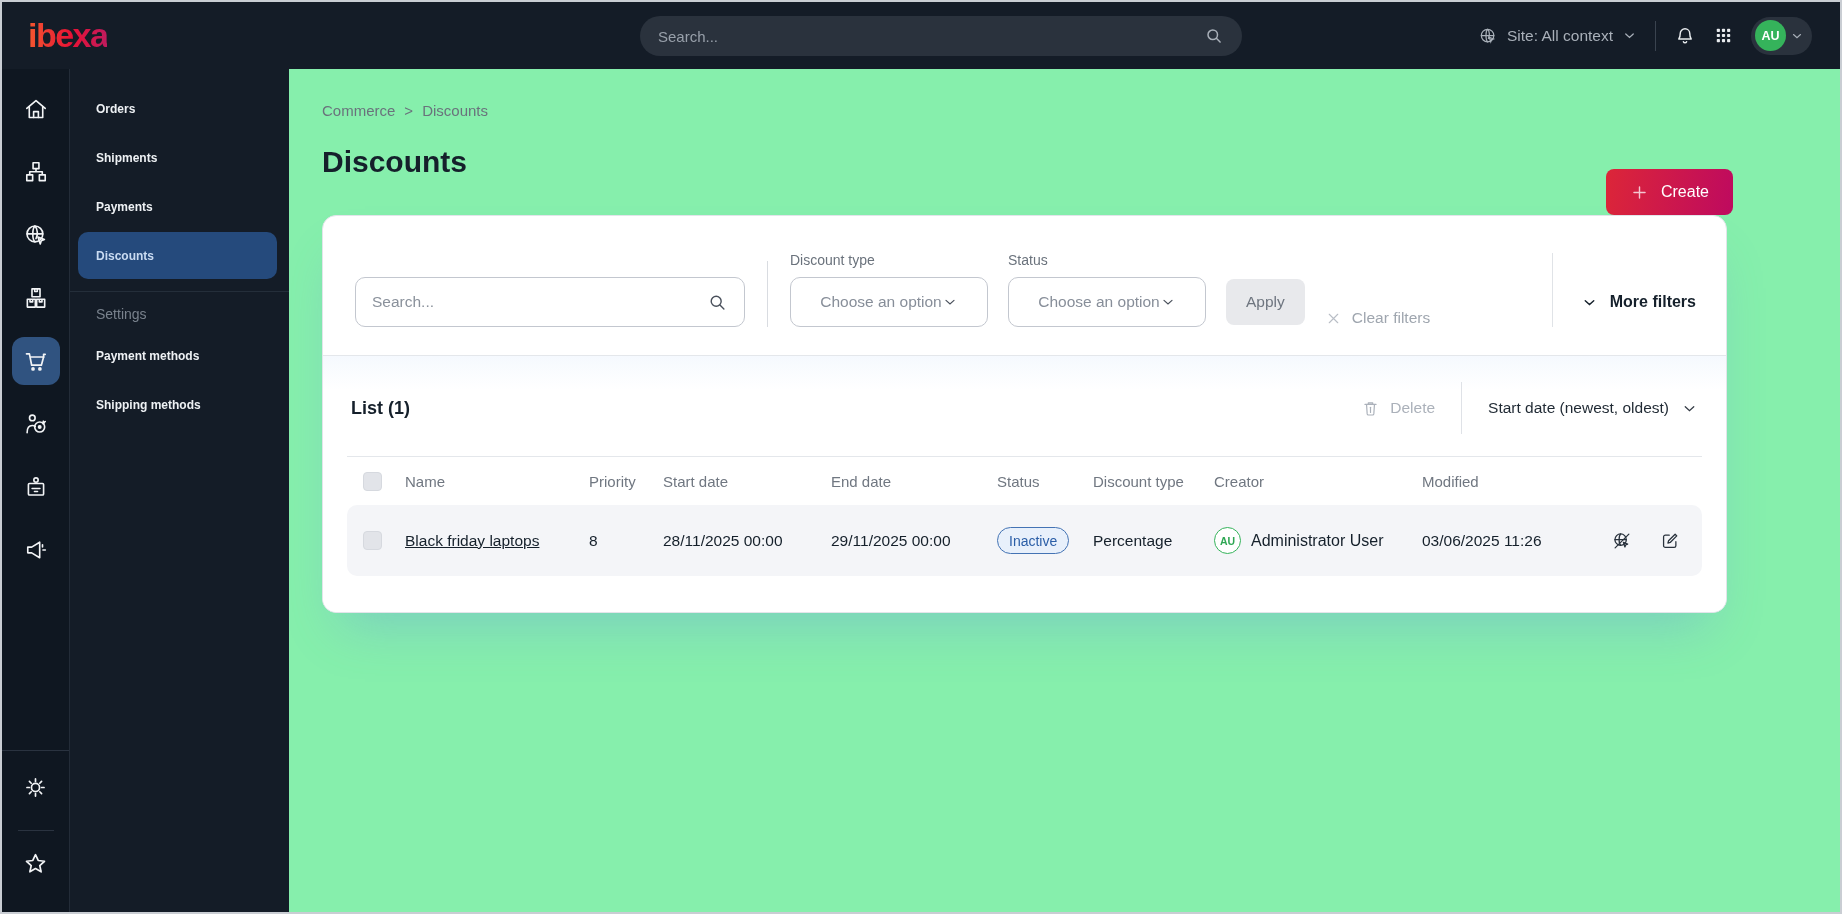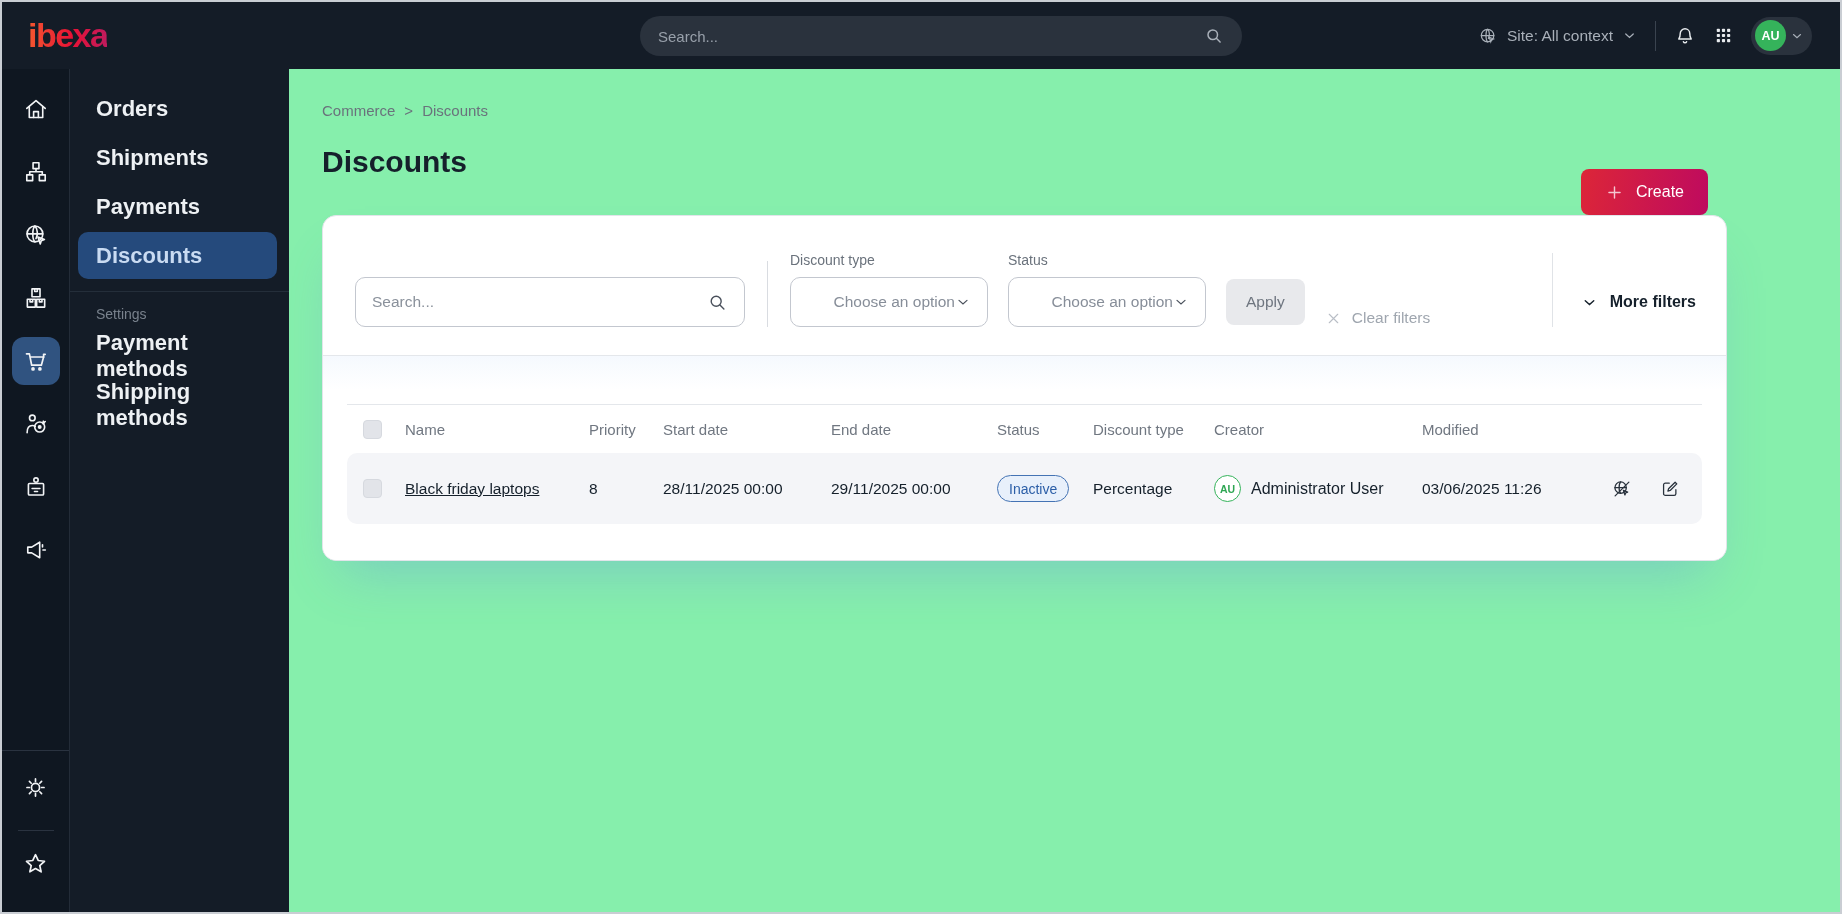--- a/index.html
+++ b/index.html
@@ -31,49 +31,49 @@
   .rail { width:67px; background:#0F1721; display:flex; flex-direction:column; align-items:center; padding-top:16px; flex:0 0 67px; }
   .rail-item { width:48px; height:48px; margin-bottom:15px; border:none; background:transparent; border-radius:12px; color:#F2F4F6;
                display:flex; align-items:center; justify-content:center; cursor:pointer; }
   .rail-item.active { background:#305380; }
   .rail-bottom { margin-top:auto; width:100%; display:flex; flex-direction:column; align-items:center; padding-bottom:10px; }
   .rail-divider { width:100%; height:1px; background:#2A3340; margin-bottom:12px; }
   .rail-divider-short { width:36px; height:1px; background:#2A3340; margin:4px 0 8px; }
 
   
   .panel { width:220px; background:#141C27; border-left:1px solid #232C38; padding-top:16px; flex:0 0 220px; }
-  .menu-item { height:47px; display:flex; align-items:center; padding-left:26px; color:#EEF1F4; font-size:22px; font-weight:600; cursor:pointer; border-radius:10px; margin:0 12px 2px 8px; padding-left:18px; }
+  .menu-item { height:47px; display:flex; align-items:center; padding-left:26px; color:#EEF1F4; font-size:12px; font-weight:600; cursor:pointer; border-radius:10px; margin:0 12px 2px 8px; padding-left:18px; }
   .menu-item.active { background:#254A7C; color:#C9DBF2; }
   .panel-divider { height:1px; background:#242E3A; margin:12px 0 14px; }
   .panel-label { font-size:14px; color:#79828D; padding-left:26px; margin-bottom:10px; }
 
   
   main { flex:1; background:#86efac; overflow:hidden; position:relative; }
   .main-inner { width:1405px; margin-left:33px; }
   .breadcrumb { margin-top:33px; font-size:15px; color:#6A727C; display:flex; gap:9px; align-items:center; }
   .breadcrumb .bc-link { cursor:pointer; }
   .create-btn { position:absolute; top:100px; left:1655px; transform:translateX(-100%); height:46px; border:none; border-radius:8px;
                 background:linear-gradient(100deg,#DC2638 0%,#BE0A5F 100%); color:#fff; font-size:16px; font-family:inherit;
                 display:flex; align-items:center; gap:12px; padding:0 24px; cursor:pointer; }
-  .create-btn { left:auto; right:132px; transform:none; }
+  .create-btn { left:auto; right:107px; transform:none; }
   .create-btn .plus { opacity:.75; display:inline-flex; }
   h1.page-title { margin-top:26px; font-size:30px; font-weight:700; color:#15202B; }
 
   .card { margin-top:36px; width:1405px; border:1px solid #E2E5EA; border-radius:14px; background:#fff;
           box-shadow:0 30px 50px -18px rgba(92,130,235,.30); }
   .filters { height:139px; display:flex; align-items:flex-end; padding:0 30px 28px 32px; }
   .fsearch { width:390px; height:50px; border:1px solid #C3C7CF; border-radius:10px; display:flex; align-items:center; padding:0 16px; background:#fff; }
   .fsearch input { flex:1; border:none; outline:none; font-size:15.5px; color:#333; font-family:inherit; }
   .fsearch input::placeholder { color:#8A919B; }
   .fsearch .tb-icon { color:#49505B; }
   .f-vdivider { width:1px; height:66px; background:#D9DCE1; margin:0 22px; align-self:flex-end; }
   .f-group { display:flex; flex-direction:column; margin-right:20px; }
   .f-label { font-size:14px; color:#6A727C; margin-bottom:9px; }
   .f-select { width:198px; height:50px; border:1px solid #C3C7CF; border-radius:10px; background:#fff; display:flex; align-items:center;
-              justify-content:flex-end; padding:0 16px; font-size:15.5px; color:#878E99; cursor:pointer; }
+              justify-content:center; padding:0 16px; font-size:15.5px; color:#878E99; cursor:pointer; }
   .f-select .chev { color:#49505B; display:inline-flex; }
   .apply-btn { height:46px; border:none; border-radius:8px; background:#E8E9EC; color:#6E757F; font-size:15.5px; font-family:inherit;
                padding:0 20px; margin:0 20px 2px 0; cursor:pointer; }
   .clear-btn { display:flex; align-items:center; gap:10px; background:none; border:none; color:#9FA6AF; font-size:15.5px;
                font-family:inherit; cursor:pointer; }
   .clear-btn .x { color:#B9BEC6; display:inline-flex; }
   .f-spacer { flex:1; }
   .morefilters-divider { width:1px; height:74px; background:#E0E3E7; margin:0 28px 0 0; align-self:flex-end; }
   .more-btn { display:flex; align-items:center; gap:12px; background:none; border:none; color:#15202B; font-size:16px; font-weight:700;
               font-family:inherit; cursor:pointer; margin-bottom:16px; }
@@ -345,20 +345,43 @@
                     <path d="M6 9.5 L12 15 L18 9.5"></path>
                   </svg>
               </span>
               <span>More filters</span>
             </button>
           </div>
 
           <div class="card-divider"></div>
 
           <div class="list-section">
+            <div class="list-head">
+              <div class="list-title">List (1)</div>
+              <div class="list-head-right">
+                <button class="delete-btn">
+                  <span>
+                    <svg width="19" height="19" viewBox="0 0 24 24" fill="none" stroke="currentColor" stroke-width="1.5" stroke-linecap="round" stroke-linejoin="round">
+                        <path d="M5 6.8 H19 M9.2 6.8 V5 h5.6 v1.8 M7 6.8 l0.8 12 a1.6 1.6 0 0 0 1.6 1.4 h5.2 a1.6 1.6 0 0 0 1.6-1.4 L17 6.8"></path>
+                        <path d="M12 10.5 v6.5"></path>
+                      </svg>
+                  </span>
+                  <span>Delete</span>
+                </button>
+                <div class="lh-vdivider"></div>
+                <button class="sort-btn">
+                  <span>Start date (newest, oldest)</span>
+                  <span class="chev">
+                    <svg width="17" height="17" viewBox="0 0 24 24" fill="none" stroke="currentColor" stroke-width="1.8" stroke-linecap="round">
+                        <path d="M6 9.5 L12 15 L18 9.5"></path>
+                      </svg>
+                  </span>
+                </button>
+              </div>
+            </div>
 
             <div class="table">
               <div class="grid-row thead">
                 <div class="cb-cell">
                     <div class="checkbox"></div>
                   </div>
                 <div>Name</div>
                 <div>Priority</div>
                 <div>Start date</div>
                 <div>End date</div>

